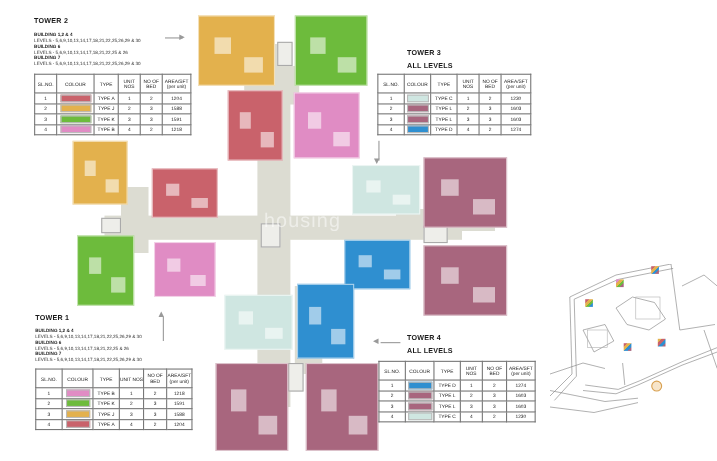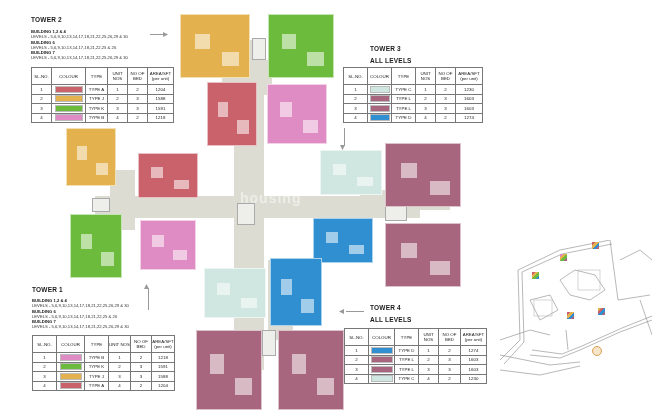--- a/index.html
+++ b/index.html
@@ -21,21 +21,21 @@
   .unit { position: absolute; border: 1px solid rgba(255,255,255,0.6); }
   .unit::before, .unit::after { content: ""; position: absolute; background: rgba(255,255,255,0.55); }
   .unit::before { left: 20%; top: 30%; width: 22%; height: 25%; }
   .unit::after { right: 14%; bottom: 18%; width: 26%; height: 22%; }
   .core { position: absolute; background: #dcdcd2; }
   .stair { position: absolute; background: #eeeeea; border: 0.6px solid #aaa; }
   .arrow-h { position: absolute; height: 1.2px; background: #999; }
   .arrow-v { position: absolute; width: 1.2px; background: #999; }
   .arrowhead { position: absolute; font-size: 10px; color: #999; line-height: 10px; }
   .mini { position: absolute; width: 7px; height: 7px; }
-  .watermark { position: absolute; font-size: 14px; color: rgba(255,255,255,0.5); font-weight: bold; letter-spacing: 1px; }
+  .watermark { position: absolute; font-size: 18px; color: rgba(255,255,255,0.5); font-weight: normal; letter-spacing: 1px; }
 </style>
 </head>
 <body>
 
 <div class="core" style="left:234px;top:40px;width:30px;height:330px;"></div>
 <div class="core" style="left:95px;top:196px;width:325px;height:22px;"></div>
 <div class="core" style="left:222px;top:60px;width:50px;height:35px;"></div>
 <div class="core" style="left:110px;top:170px;width:25px;height:60px;"></div>
 <div class="core" style="left:360px;top:190px;width:90px;height:20px;"></div>
 <div class="core" style="left:268px;top:260px;width:25px;height:80px;"></div>

